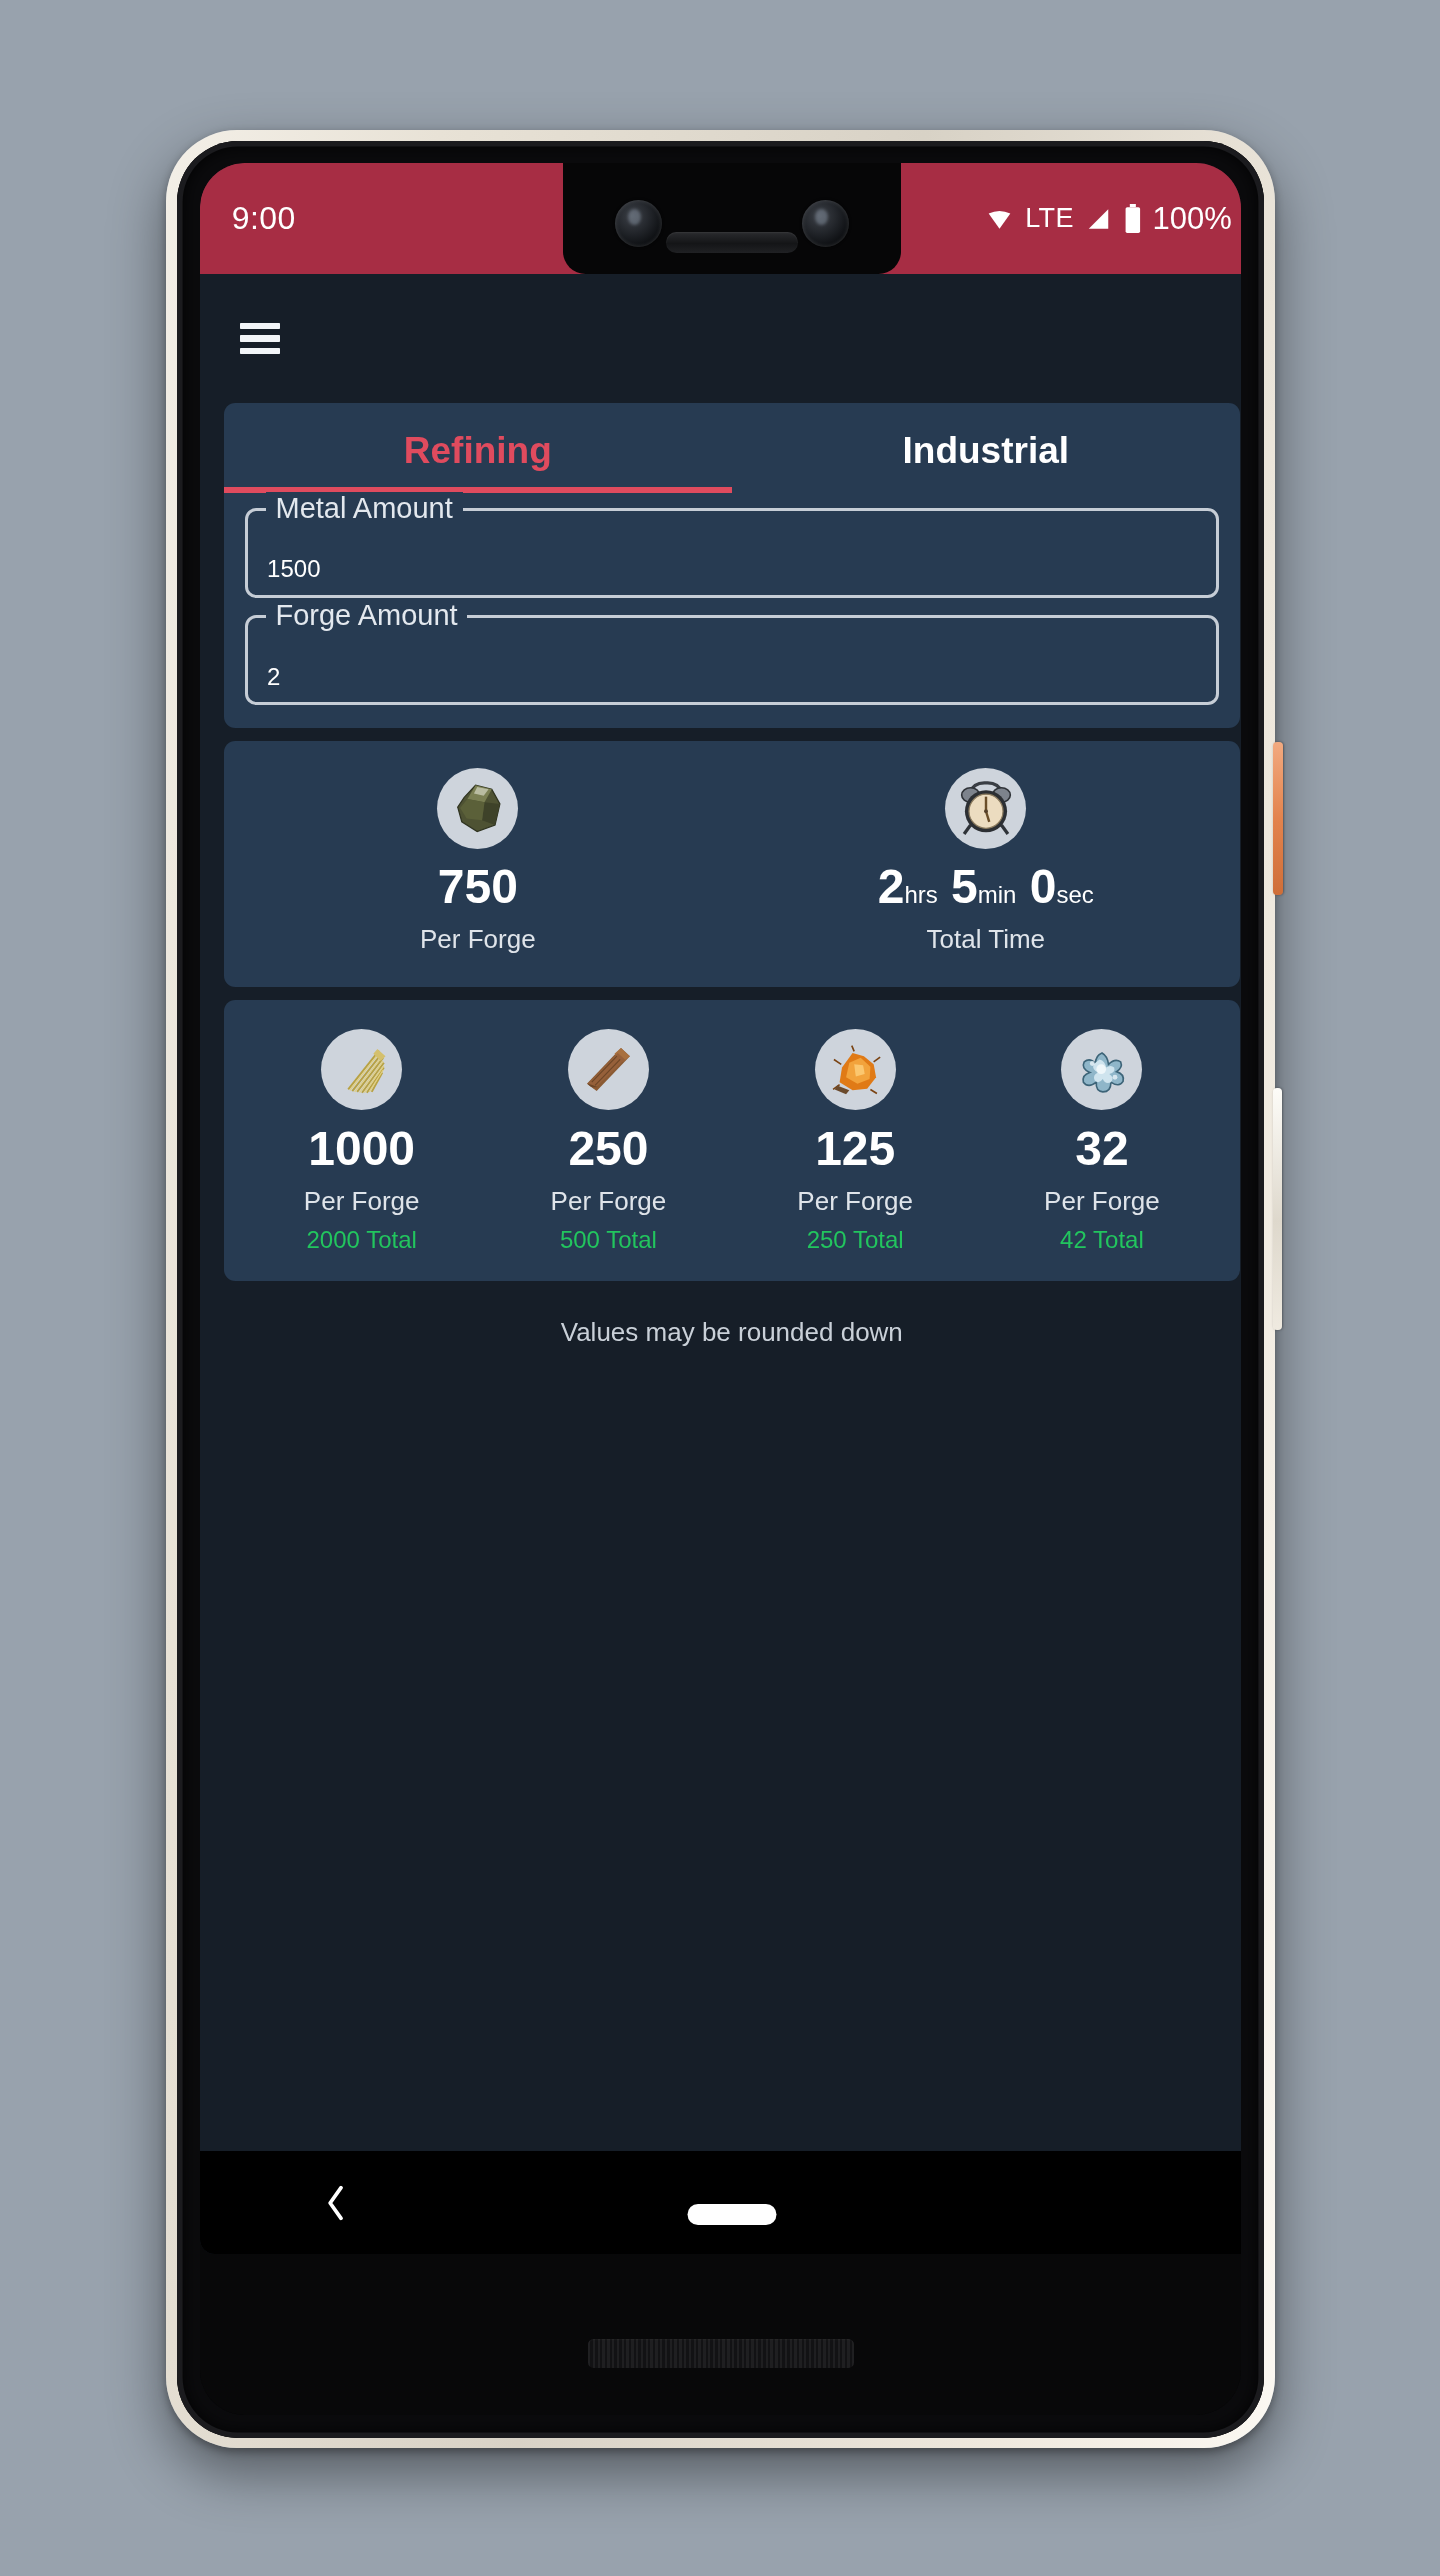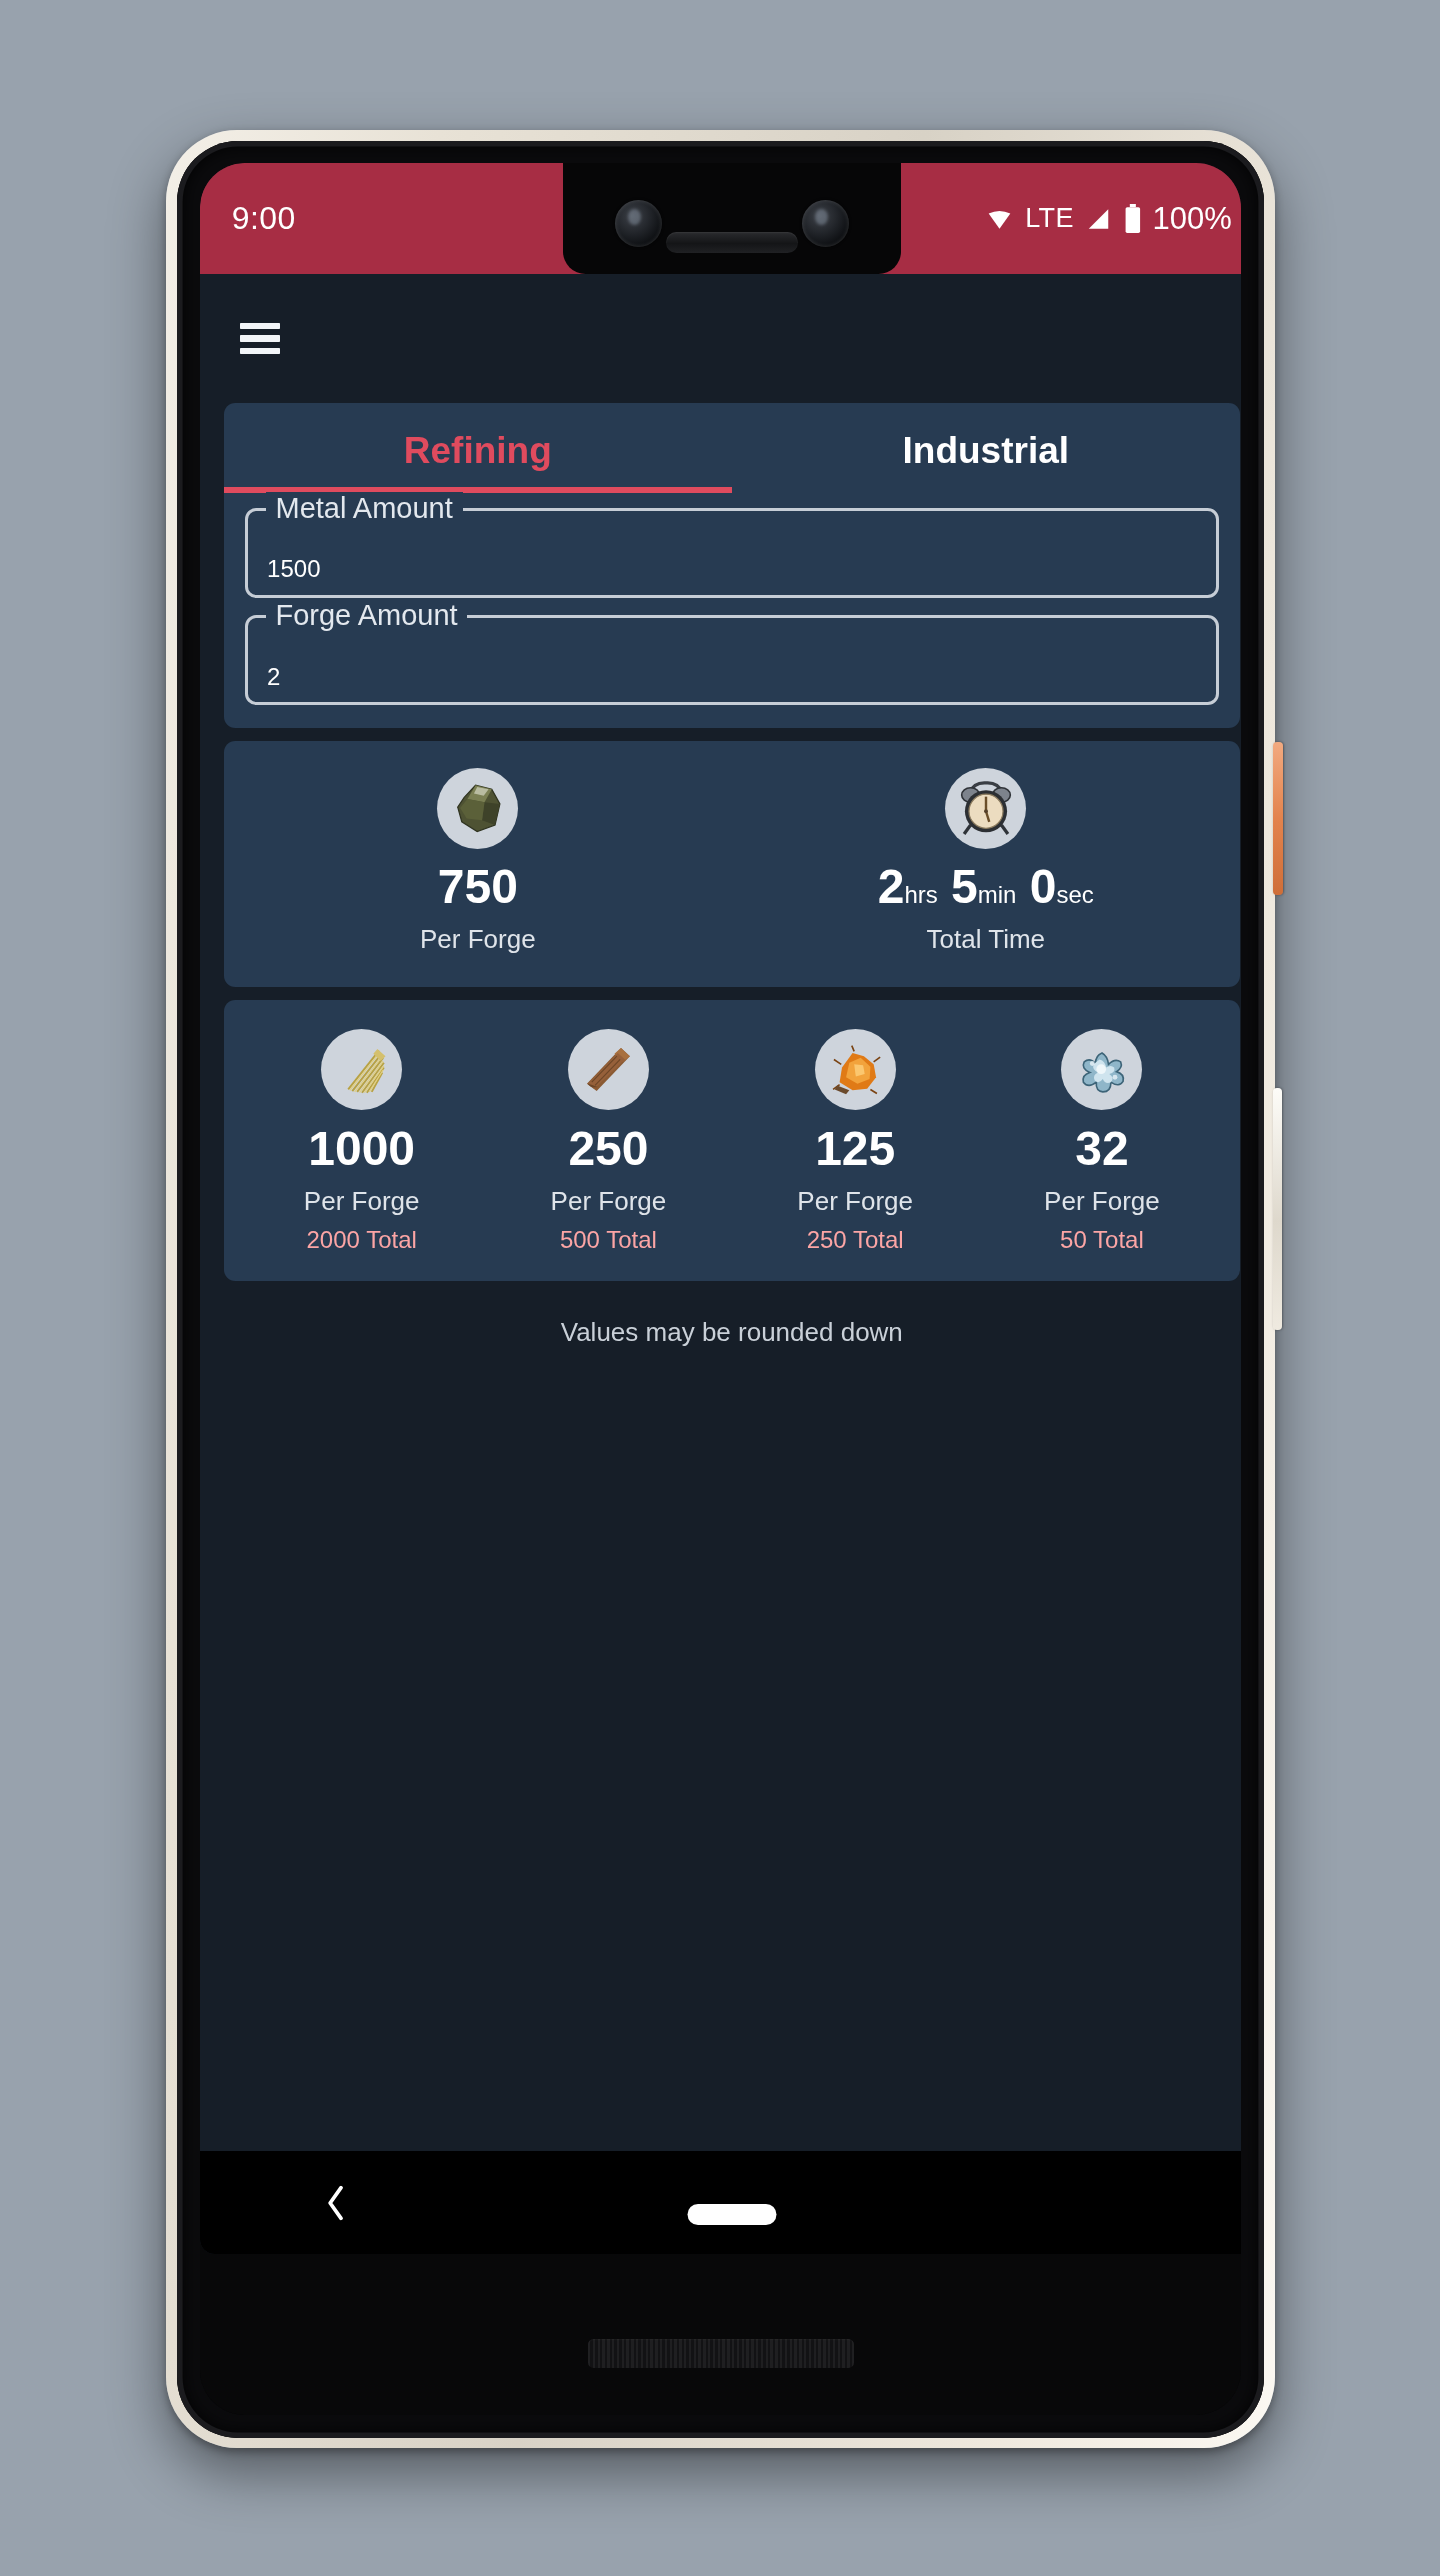--- a/index.html
+++ b/index.html
@@ -134,21 +134,21 @@
   .stat { flex:1; display:flex; flex-direction:column; align-items:center; }
   .stat-icon {
     width:81px; height:81px; border-radius:50%;
     background:#ced4dc; display:flex; align-items:center; justify-content:center;
     margin-bottom:14.5px;
   }
   .stat-icon svg { width:60px; height:60px; display:block; }
   .stat-value { font-size:48px; font-weight:700; color:#ffffff; line-height:1; }
   .stat-value .unit { font-size:24px; font-weight:400; }
   .stat-sub { font-size:26px; color:#dfe4ea; margin-top:13px; font-weight:400; }
-  .stat-sub2 { font-size:24px; color:#fca5a5; margin-top:9.7px; font-weight:400; }
+  .stat-sub2 { font-size:24px; color:#22c55e; margin-top:9.7px; font-weight:400; }
 
   .res-row { display:flex; padding:29px 14.5px 27px; }
 
   .footnote { text-align:center; font-size:26px; color:#c9d0d8;
               padding:22.5px 0 0; font-weight:400; }
 
   
   .navbar { position:absolute; left:0; right:0; bottom:0; height:103px;
             background:#000; display:flex; align-items:center; }
   .nav-back { position:absolute; left:121px; top:50%; transform:translateY(-50%);
@@ -353,21 +353,21 @@
                       <path d="M34 24 Q41 26 42 34 Q48 30 52 34 Q54 40 46 42
                                Q53 47 48 52 Q41 55 38 48 Q33 55 28 50
                                Q25 43 32 40 Q24 36 27 30 Q31 26 34 24 Z" fill="#cfe4ee"></path>
                       <circle cx="36" cy="36" r="6" fill="#f2f8fb" opacity=".9"></circle>
                       <circle cx="25" cy="29" r="3" fill="#eaf4f9" opacity=".8"></circle>
                       <circle cx="53" cy="46" r="3" fill="#eaf4f9" opacity=".8"></circle>
                     </svg>
                   </div>
                   <div class="stat-value">32</div>
                   <div class="stat-sub">Per Forge</div>
-                  <div class="stat-sub2">50 Total</div>
+                  <div class="stat-sub2">42 Total</div>
                 </div>
 
               </div>
             </div>
 
             <div class="footnote">Values may be rounded down</div>
           </div>
 
           <div class="navbar">
             <svg class="nav-back" viewBox="0 0 24 32">

